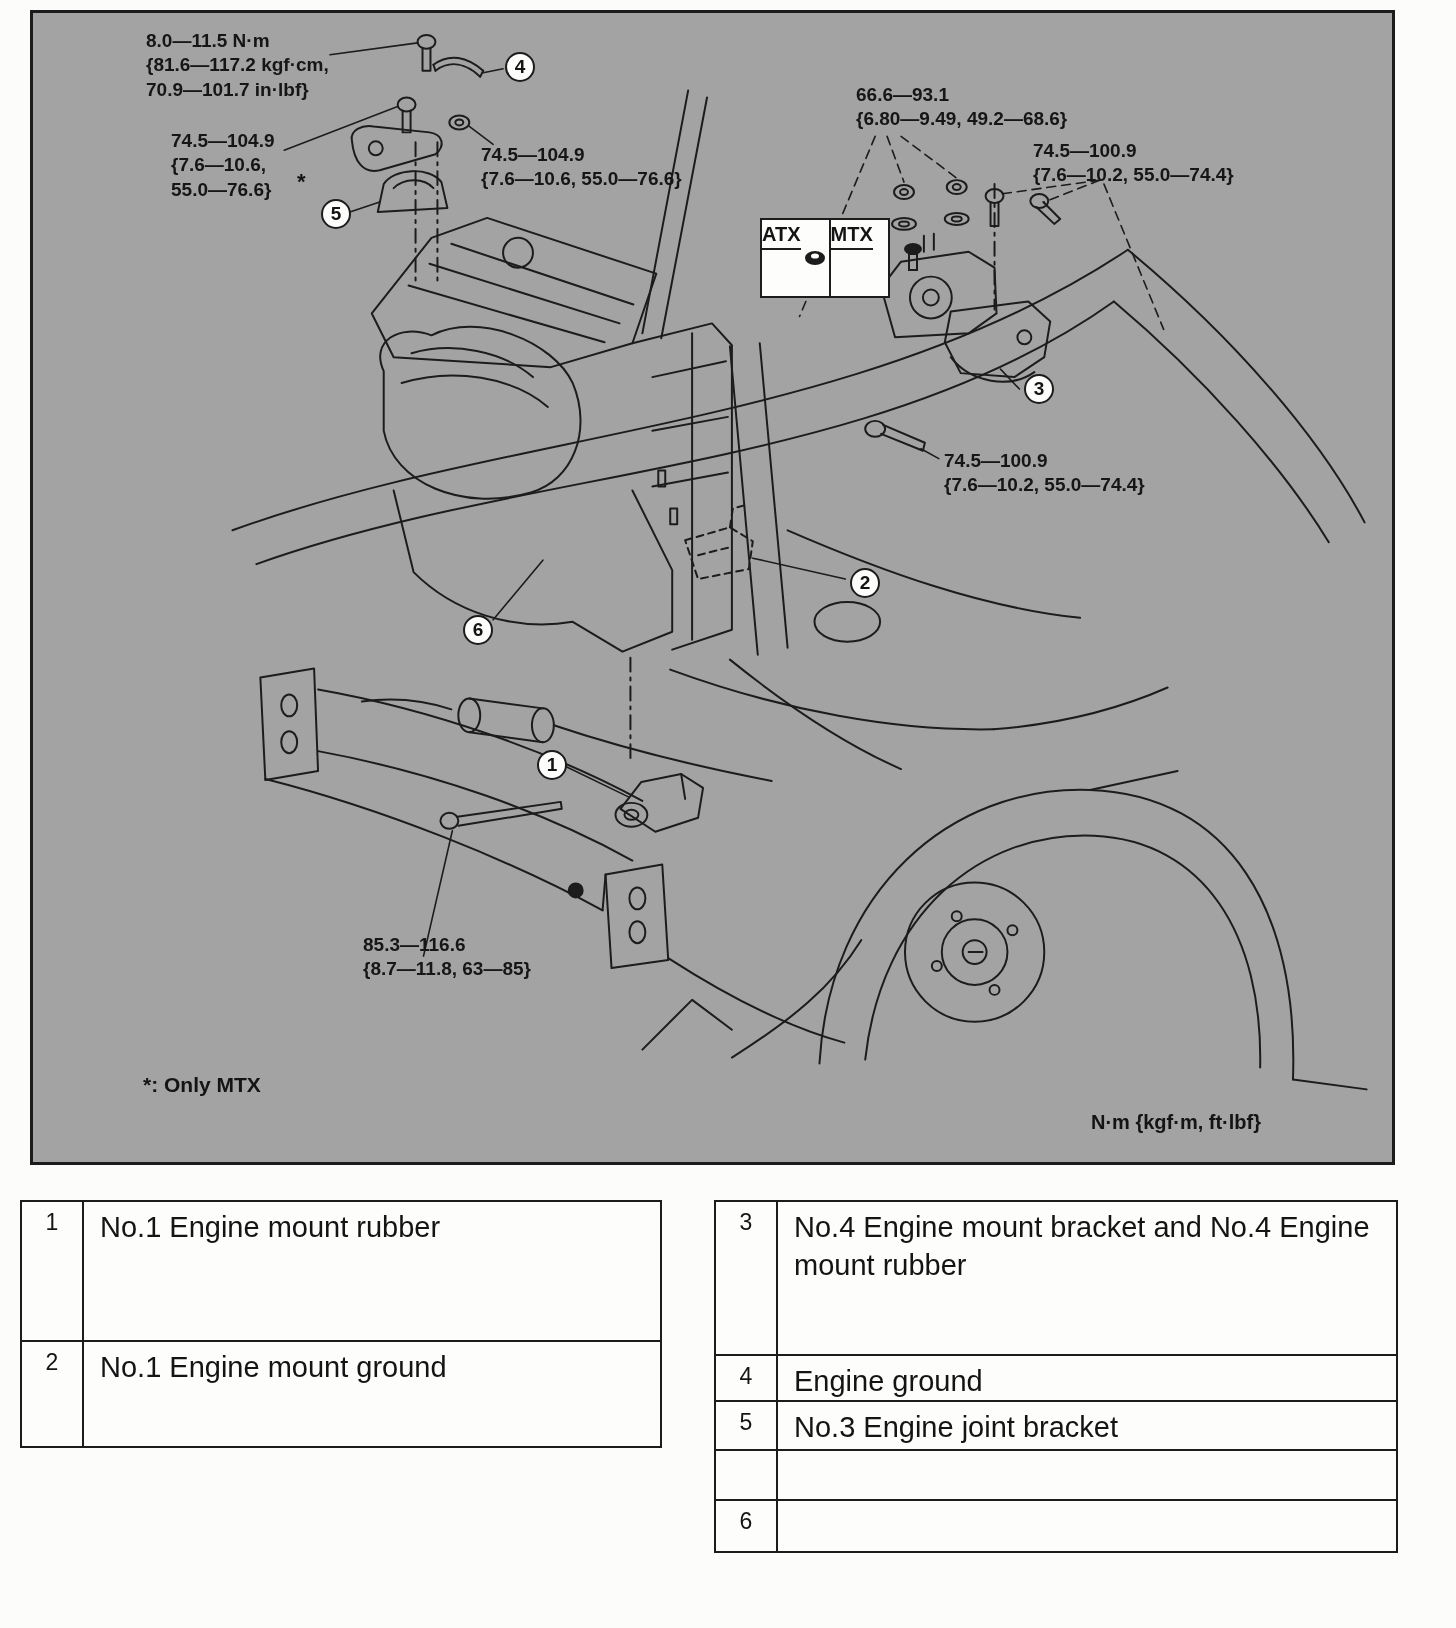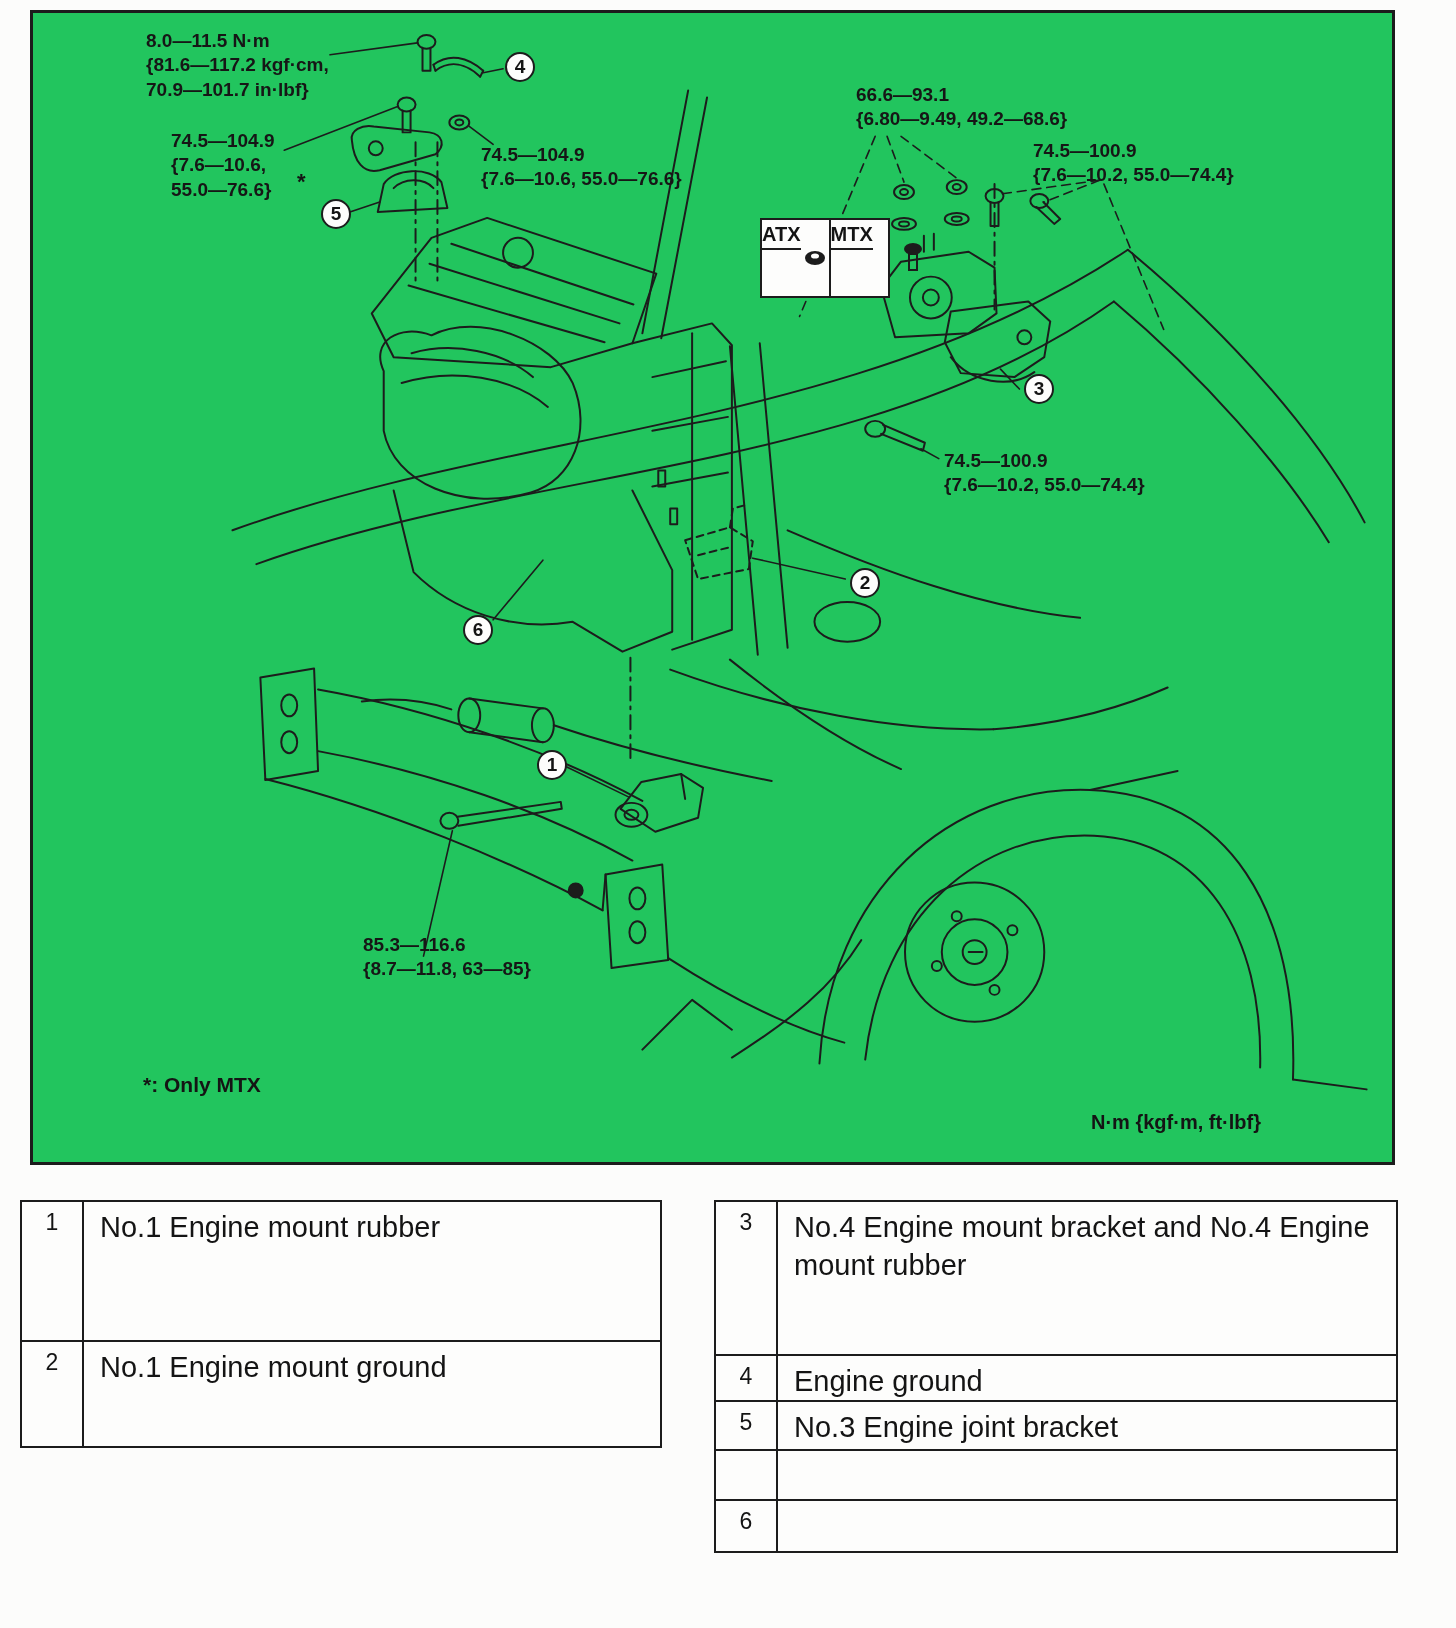--- a/index.html
+++ b/index.html
@@ -13,21 +13,21 @@
     background: #fcfcfb;
     overflow: hidden;
   }
 
   
   .frame {
     position: absolute;
     left: 30px; top: 10px;
     width: 1365px; height: 1155px;
     border: 3px solid #1c1c1c;
-    background: #22c55e;
+    background: #a3a3a3;
   }
   .art { position: absolute; left: 0; top: 0; width: 100%; height: 100%; }
 
   .ann {
     position: absolute;
     font-weight: bold;
     font-size: 19px;
     line-height: 1.28;
     white-space: pre-line;
     color: #161616;

